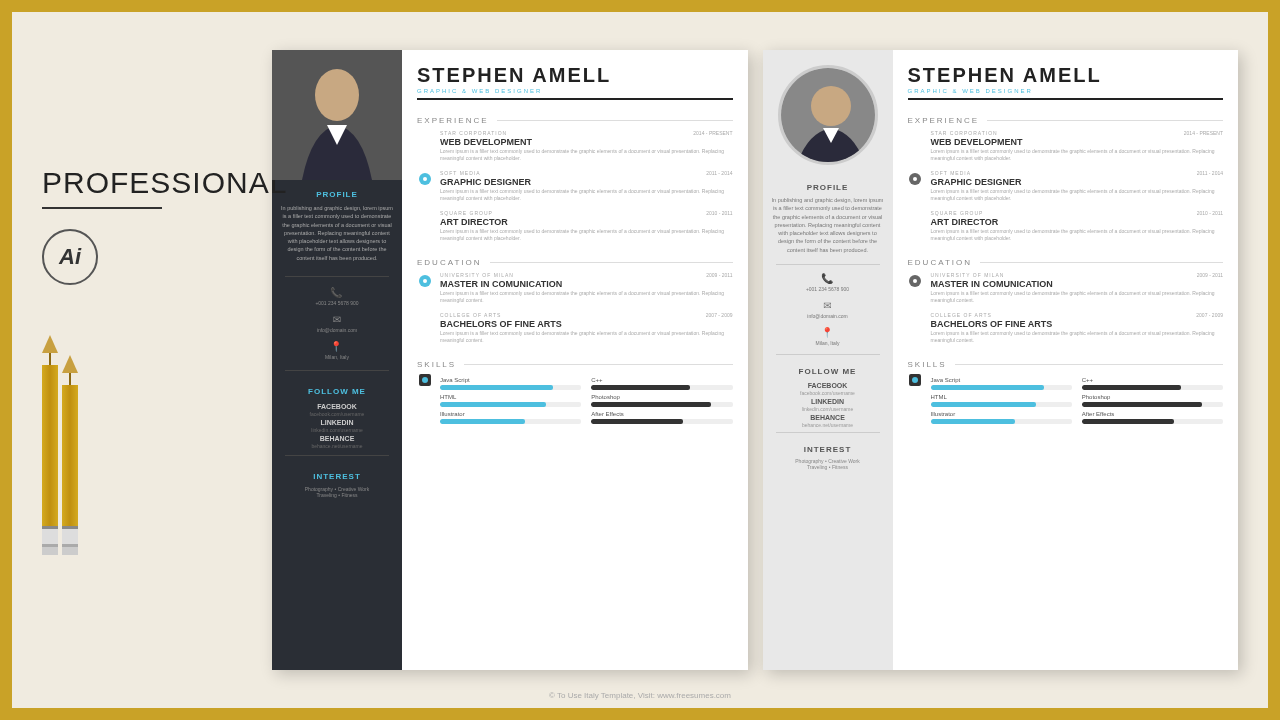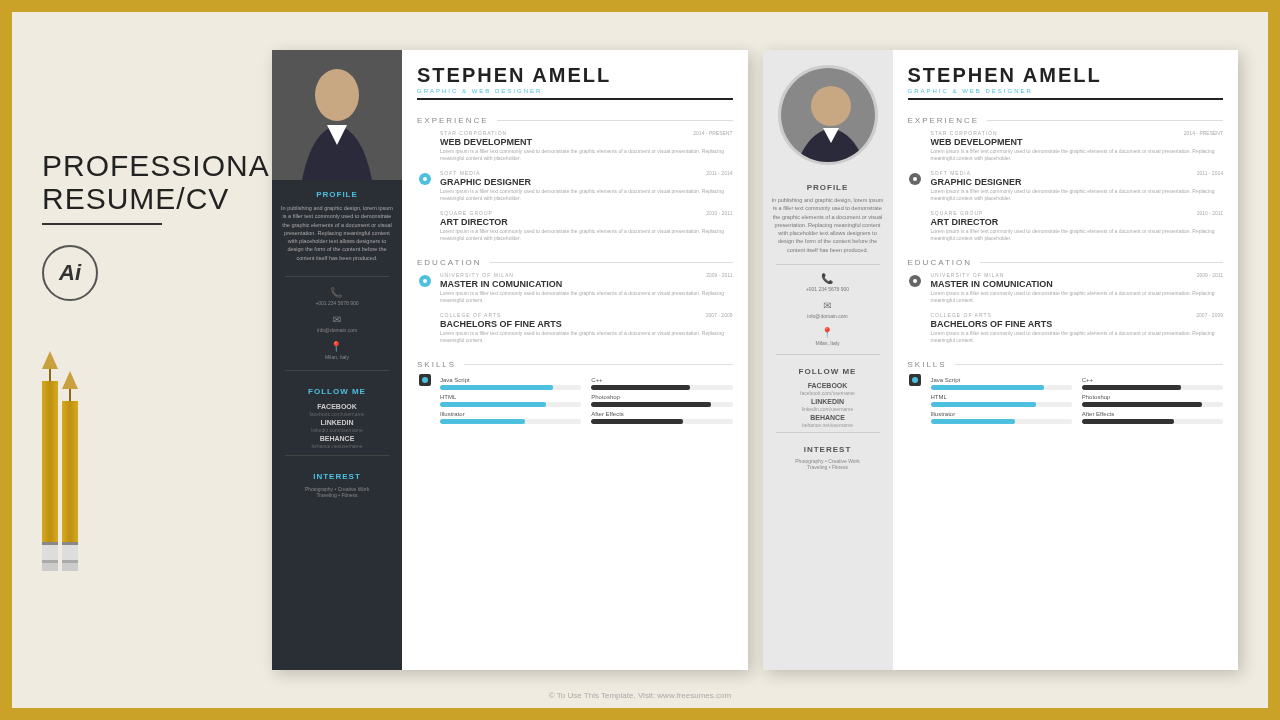--- a/index.html
+++ b/index.html
@@ -492,21 +492,20 @@
 <div class="golden-border-top"></div>
 <div class="golden-border-bottom"></div>
 <div class="golden-border-left"></div>
 <div class="golden-border-right"></div>
 
 <div class="main-content">
 
   <div class="title-area">
     <div class="main-title">
       <span>PROFESSIONAL</span><br>
-      <span>RESUME/CV</span>
     </div>
     <div class="title-divider"></div>
     <div class="ai-badge">
       <span class="ai-text">Ai</span>
     </div>
 
     <div class="pencils-container">
       <div class="pencil">
         <div style="width:0;height:0;border-left:8px solid transparent;border-right:8px solid transparent;border-bottom:18px solid #c8a040;"></div>
         <div style="width:2px;height:12px;background:#8B6914;margin:0 auto;"></div>
@@ -893,13 +892,13 @@
               </div>
           </div>
         </div>
 
       </div>
     </div>
 
   </div>
 </div>
 
-<div class="bottom-text">© To Use This Template, Visit: www.freesumes.com</div>
+<div class="bottom-text">© To Use Italy Template, Visit: www.freesumes.com</div>
 
 </body></html>

